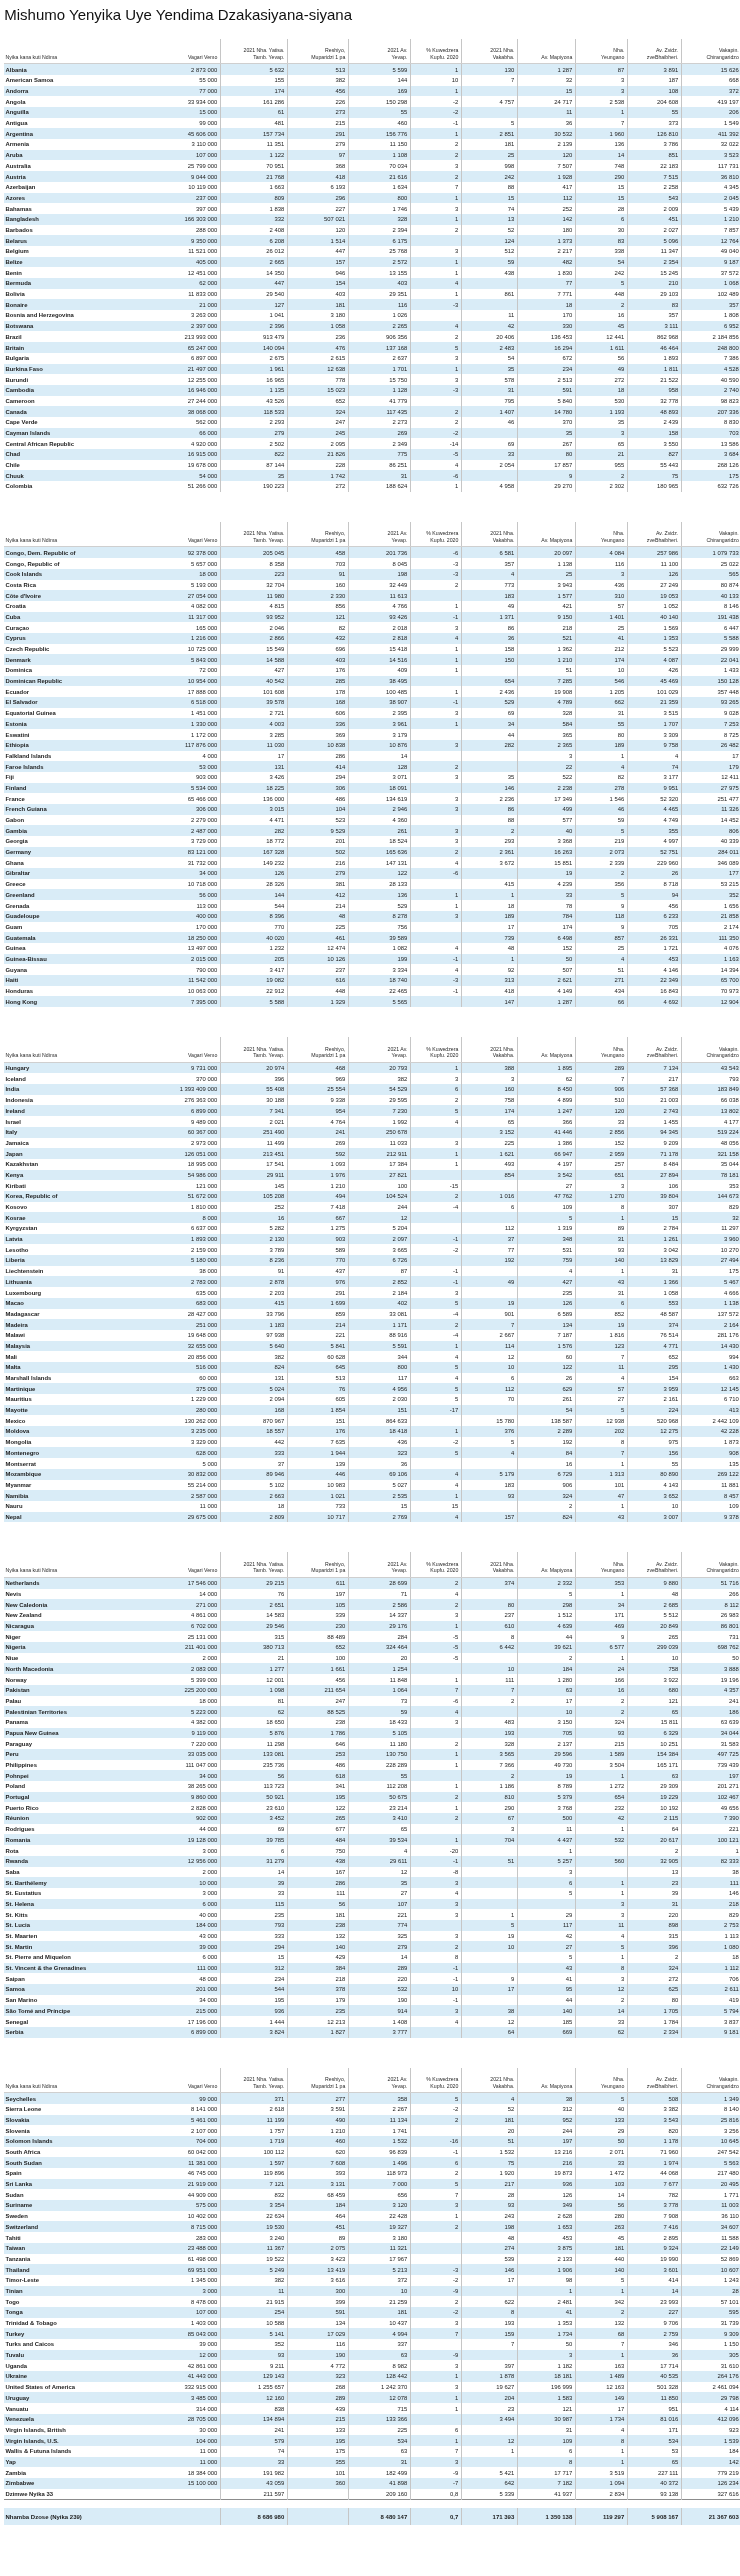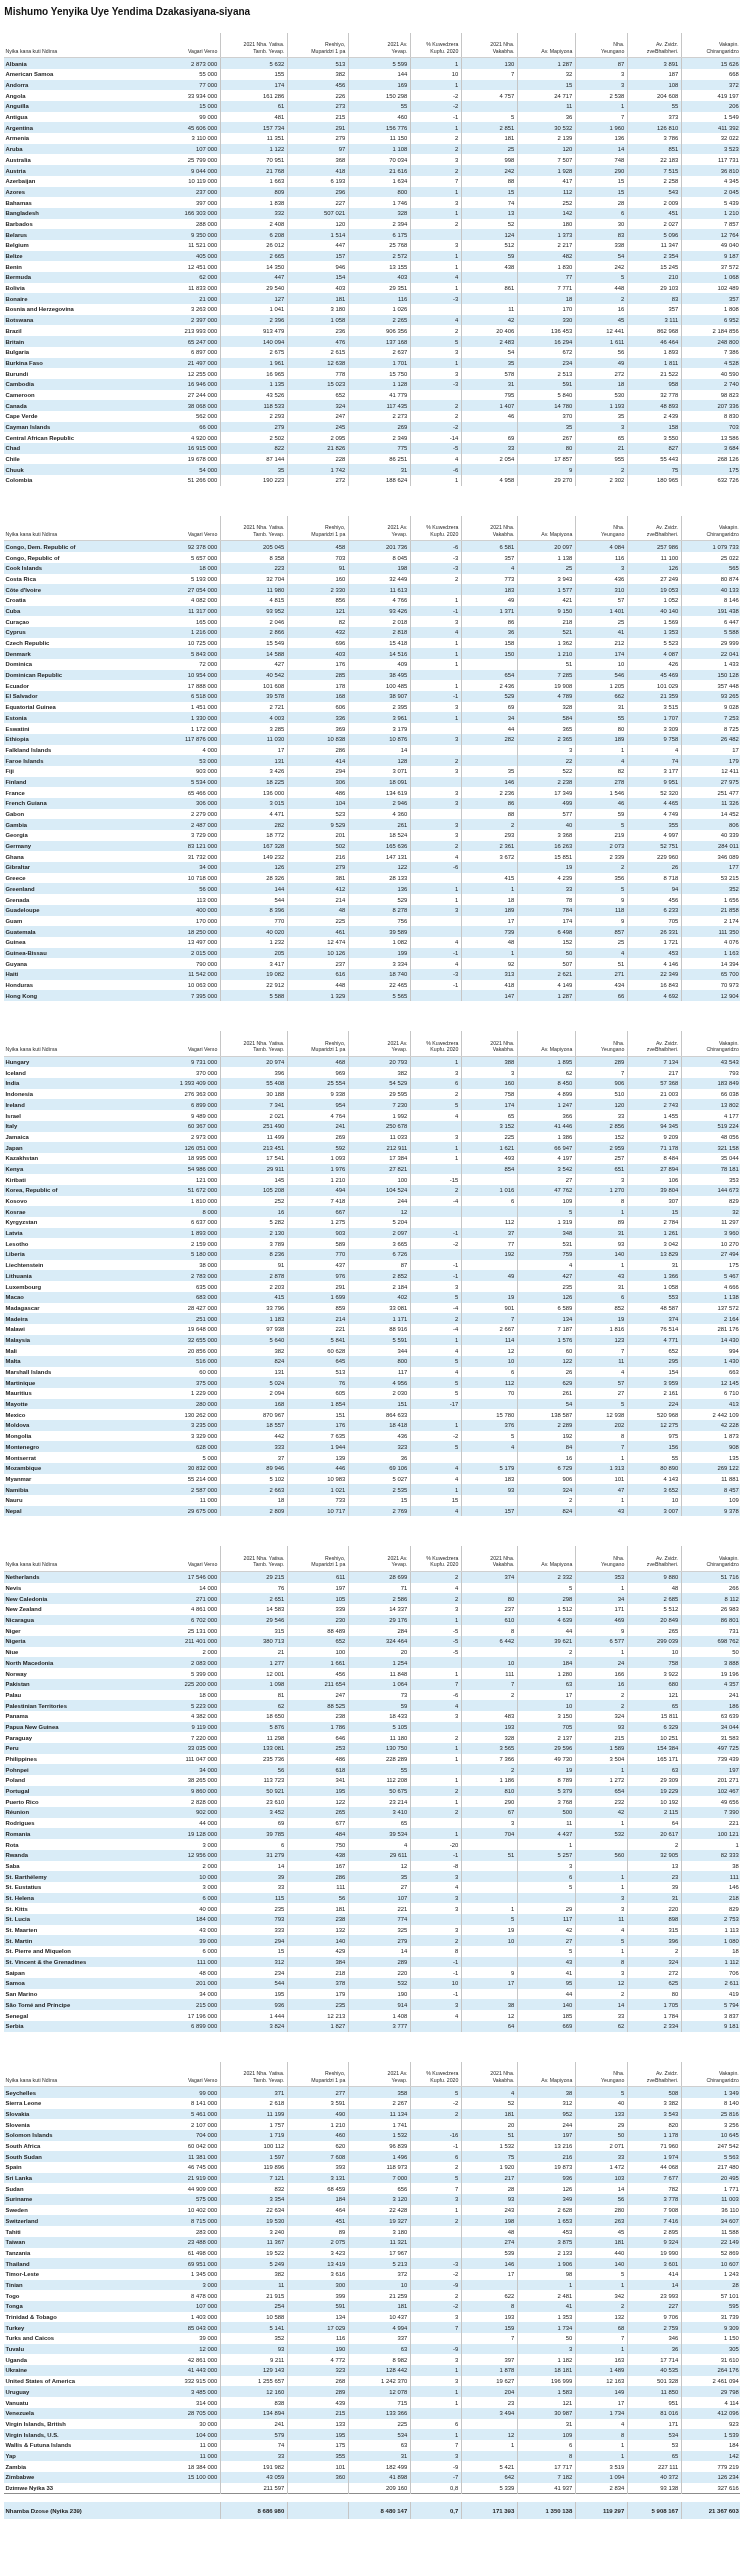--- a/index.html
+++ b/index.html
@@ -1,18 +1,18 @@
 <!DOCTYPE html>
 <html style="--zebra: #d9ecf7; --grid: #c6c6c6; --text: #1c1c1c;font-size:10px"><head>
 <meta charset="utf-8">
 <style>
   html,body{margin:0;padding:0;background:#ffffff;}
   body{width:740px;font-family:"Liberation Sans",sans-serif;color:var(--text,#1c1c1c);}
   .page{padding:5.6px 4.3px 37px 4.3px;}
-  h1{font-size:10px;font-weight:bold;margin:0 0 16px 0;letter-spacing:0;color:#111;}
+  h1{font-size:15px;font-weight:normal;margin:0 0 16px 0;letter-spacing:0;color:#111;}
   table{border-collapse:collapse;table-layout:fixed;width:732px;}
   .section{margin-top:30px;}
   .section:first-of-type{margin-top:0;}
   th{font-weight:normal;font-size:5.2px;color:#2a2a2a;vertical-align:bottom;text-align:right;
      white-space:pre-line;padding:8.6px 2.5px 3.1px 0;line-height:6.5px;border-bottom:0.6px solid #cfcfcf;}
   th.c{text-align:left;padding-left:1.2px;}
   td{font-size:5.9px;height:10.7px;padding:0 2.5px 0 0;white-space:nowrap;overflow:hidden;}
   td.c{font-weight:bold;padding-left:1.2px;padding-right:0;}
   td.n{text-align:right;color:#1c1c1c;}
   tbody tr:nth-child(odd) td{background:var(--zebra,#d9ecf7);}

